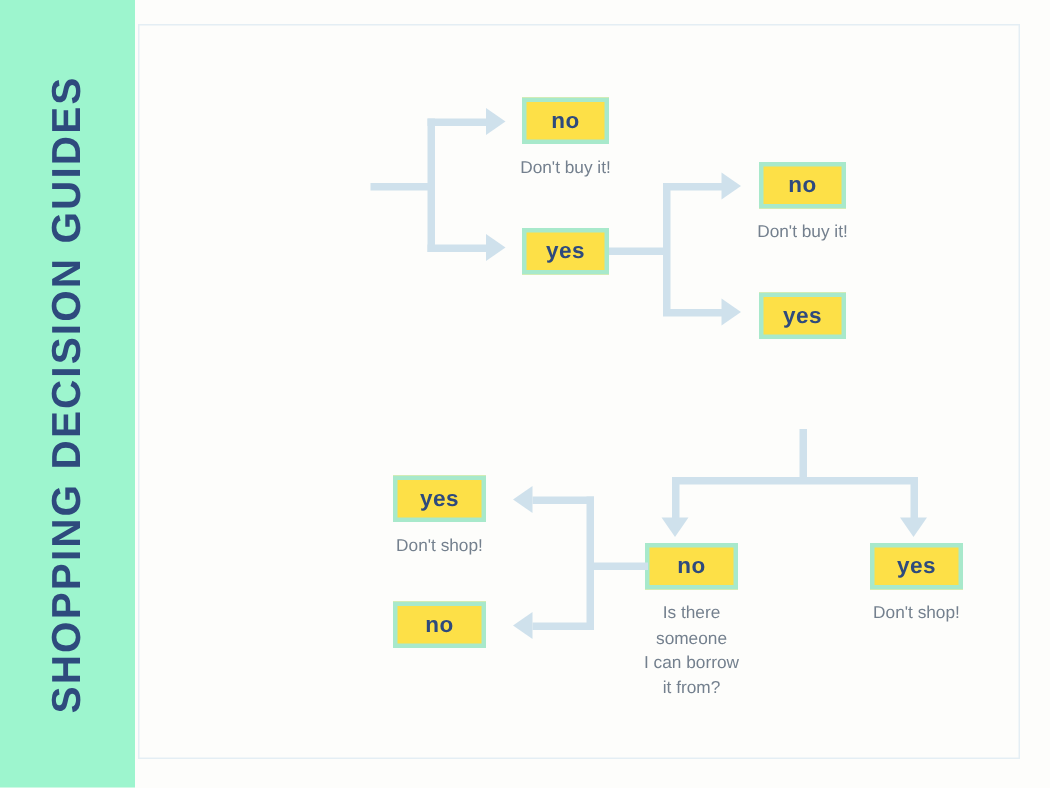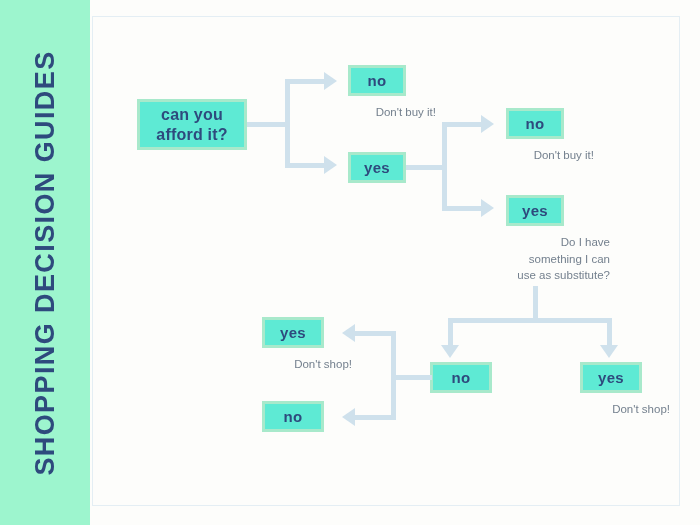--- a/index.html
+++ b/index.html
@@ -31,38 +31,38 @@
   .frame{
     position:absolute;left:92px;top:16px;
     width:588px;height:490px;
     border:1px solid #e4eef4;
     box-sizing:border-box;
   }
 
   
   .box{
     position:absolute;
-    background:#5eead4;
+    background:#fde047;
     border:3px solid #a8e9cb;
     box-sizing:border-box;
     display:flex;align-items:center;justify-content:center;
     color:#2e4a7d;
     font-weight:bold;
     font-family:"Liberation Sans", sans-serif;
   }
   .box.small{font-size:15px;letter-spacing:.3px;}
   .box.root{font-size:16px;line-height:1.25;text-align:center;letter-spacing:.2px;}
 
   
   .cap{
     position:absolute;
     color:#74808e;
     font-size:11.5px;
     line-height:1.45;
-    text-align:right;
+    text-align:center;
     font-family:"Liberation Sans", sans-serif;
     white-space:pre-line;
   }
 
   
   .ln{position:absolute;background:#cfe1ec;}
   .ln.h{height:5px;}
   .ln.v{width:5px;}
 
   .arw{position:absolute;width:0;height:0;}
@@ -86,22 +86,20 @@
 <body>
 
 <div class="poster">
 
   <div class="sidebar">
     <div class="sidebar-title">SHOPPING DECISION GUIDES</div>
   </div>
 
   <div class="frame"></div>
 
-  <div class="box root" style="left: 137px; top: 99px; width: 110px; height: 51px; white-space: pre-line;">can you
-afford it?</div>
 
   <div class="ln h" style="left:247px;top:122px;width:40px;"></div>
   <div class="ln v" style="left:285px;top:79px;height:89px;"></div>
   <div class="ln h" style="left:285px;top:79px;width:40px;"></div>
   <div class="ln h" style="left:285px;top:163px;width:40px;"></div>
   <div class="arw right" style="left:324px;top:72px;"></div>
   <div class="arw right" style="left:324px;top:156px;"></div>
 
   <div class="box small" style="left:348px;top:65px;width:58px;height:31px;">no</div>
   <div class="cap" style="left: 318px; top: 104px; width: 118px; white-space: pre-line;">Don't buy it!</div>
@@ -112,32 +110,33 @@
   <div class="ln v" style="left:442px;top:122px;height:88px;"></div>
   <div class="ln h" style="left:442px;top:122px;width:40px;"></div>
   <div class="ln h" style="left:442px;top:206px;width:40px;"></div>
   <div class="arw right" style="left:481px;top:115px;"></div>
   <div class="arw right" style="left:481px;top:199px;"></div>
 
   <div class="box small" style="left:506px;top:108px;width:58px;height:31px;">no</div>
   <div class="cap" style="left: 476px; top: 147px; width: 118px; white-space: pre-line;">Don't buy it!</div>
 
   <div class="box small" style="left:506px;top:195px;width:58px;height:31px;">yes</div>
-  <div class="cap" style="left: 460px; top: 234px; width: 150px; white-space: pre-line;">Do I have
-something I can
-use as substitute?</div>
 
   <div class="ln v" style="left:533px;top:286px;height:36px;"></div>
   <div class="ln h" style="left:448px;top:318px;width:164px;"></div>
   <div class="ln v" style="left:448px;top:318px;height:28px;"></div>
   <div class="ln v" style="left:607px;top:318px;height:28px;"></div>
   <div class="arw down" style="left:441px;top:345px;"></div>
   <div class="arw down" style="left:600px;top:345px;"></div>
 
   <div class="box small" style="left:430px;top:362px;width:62px;height:31px;">no</div>
+  <div class="cap" style="left: 405px; top: 401px; width: 112px; white-space: pre-line;">Is there
+someone
+I can borrow
+it from?</div>
 
   <div class="box small" style="left:580px;top:362px;width:62px;height:31px;">yes</div>
   <div class="cap" style="left: 552px; top: 401px; width: 118px; white-space: pre-line;">Don't shop!</div>
 
   <div class="ln h" style="left:393px;top:375px;width:39px;"></div>
   <div class="ln v" style="left:391px;top:331px;height:89px;"></div>
   <div class="ln h" style="left:355px;top:331px;width:41px;"></div>
   <div class="ln h" style="left:355px;top:415px;width:41px;"></div>
   <div class="arw left" style="left:342px;top:324px;"></div>
   <div class="arw left" style="left:342px;top:408px;"></div>

